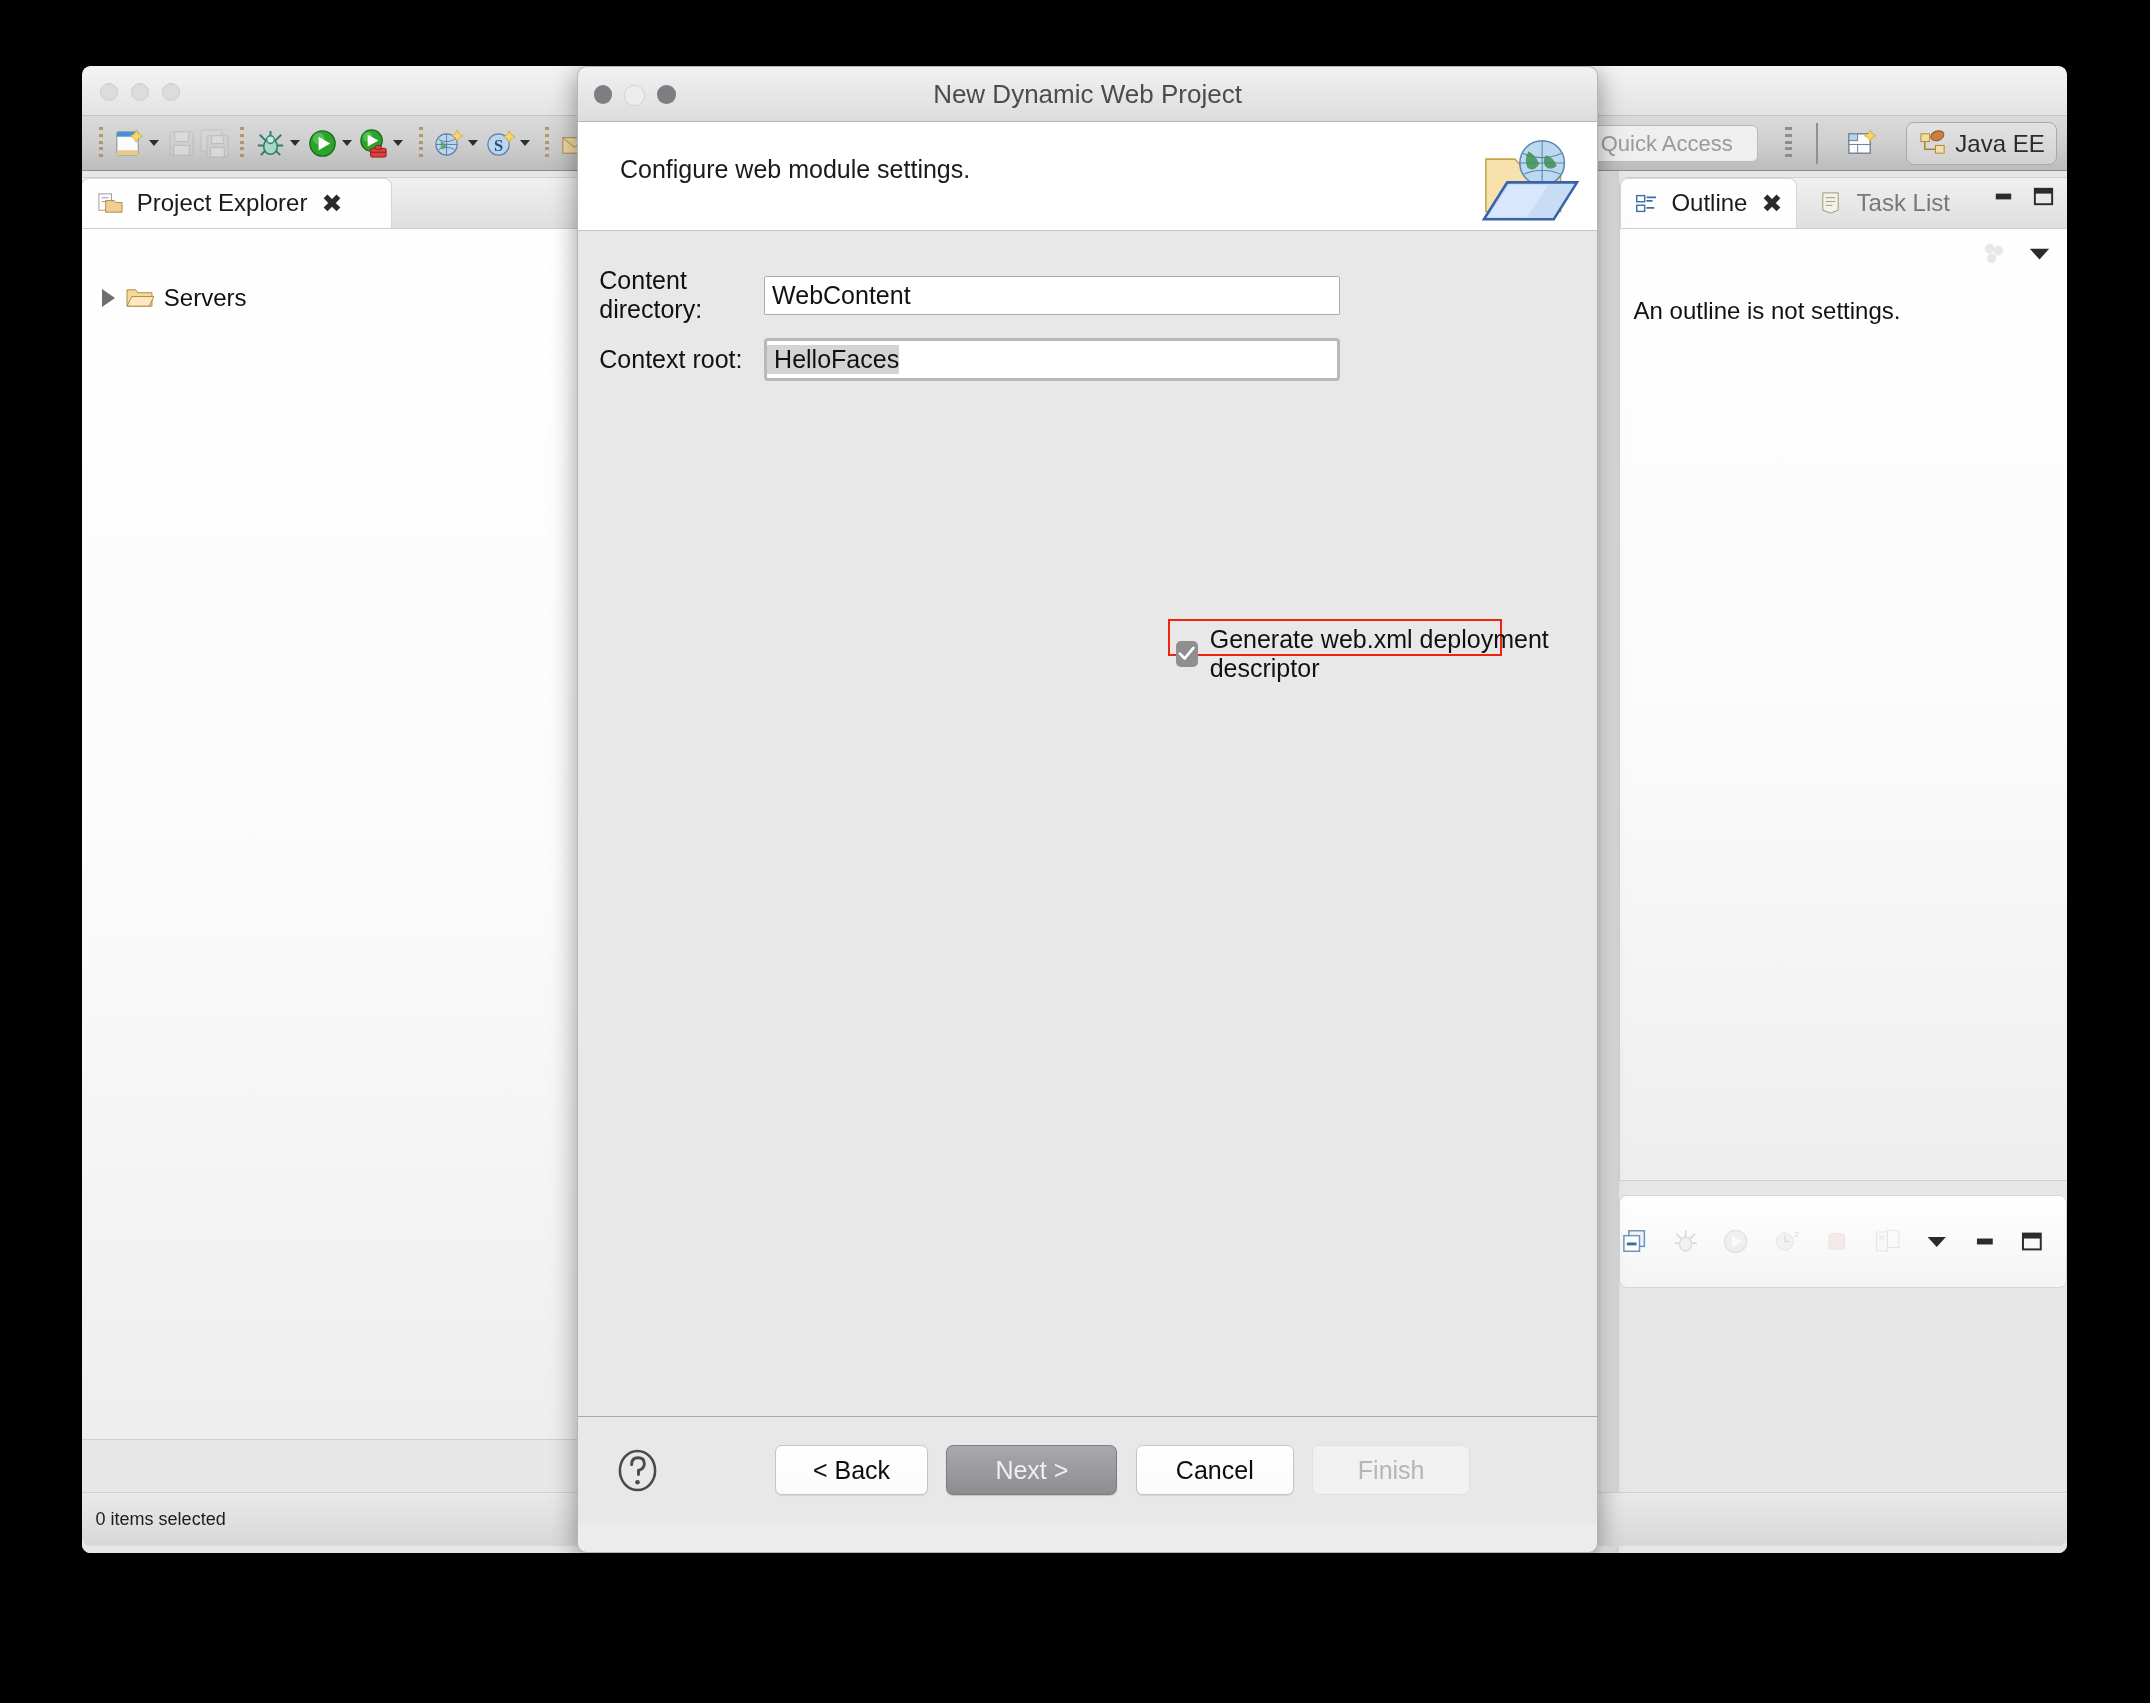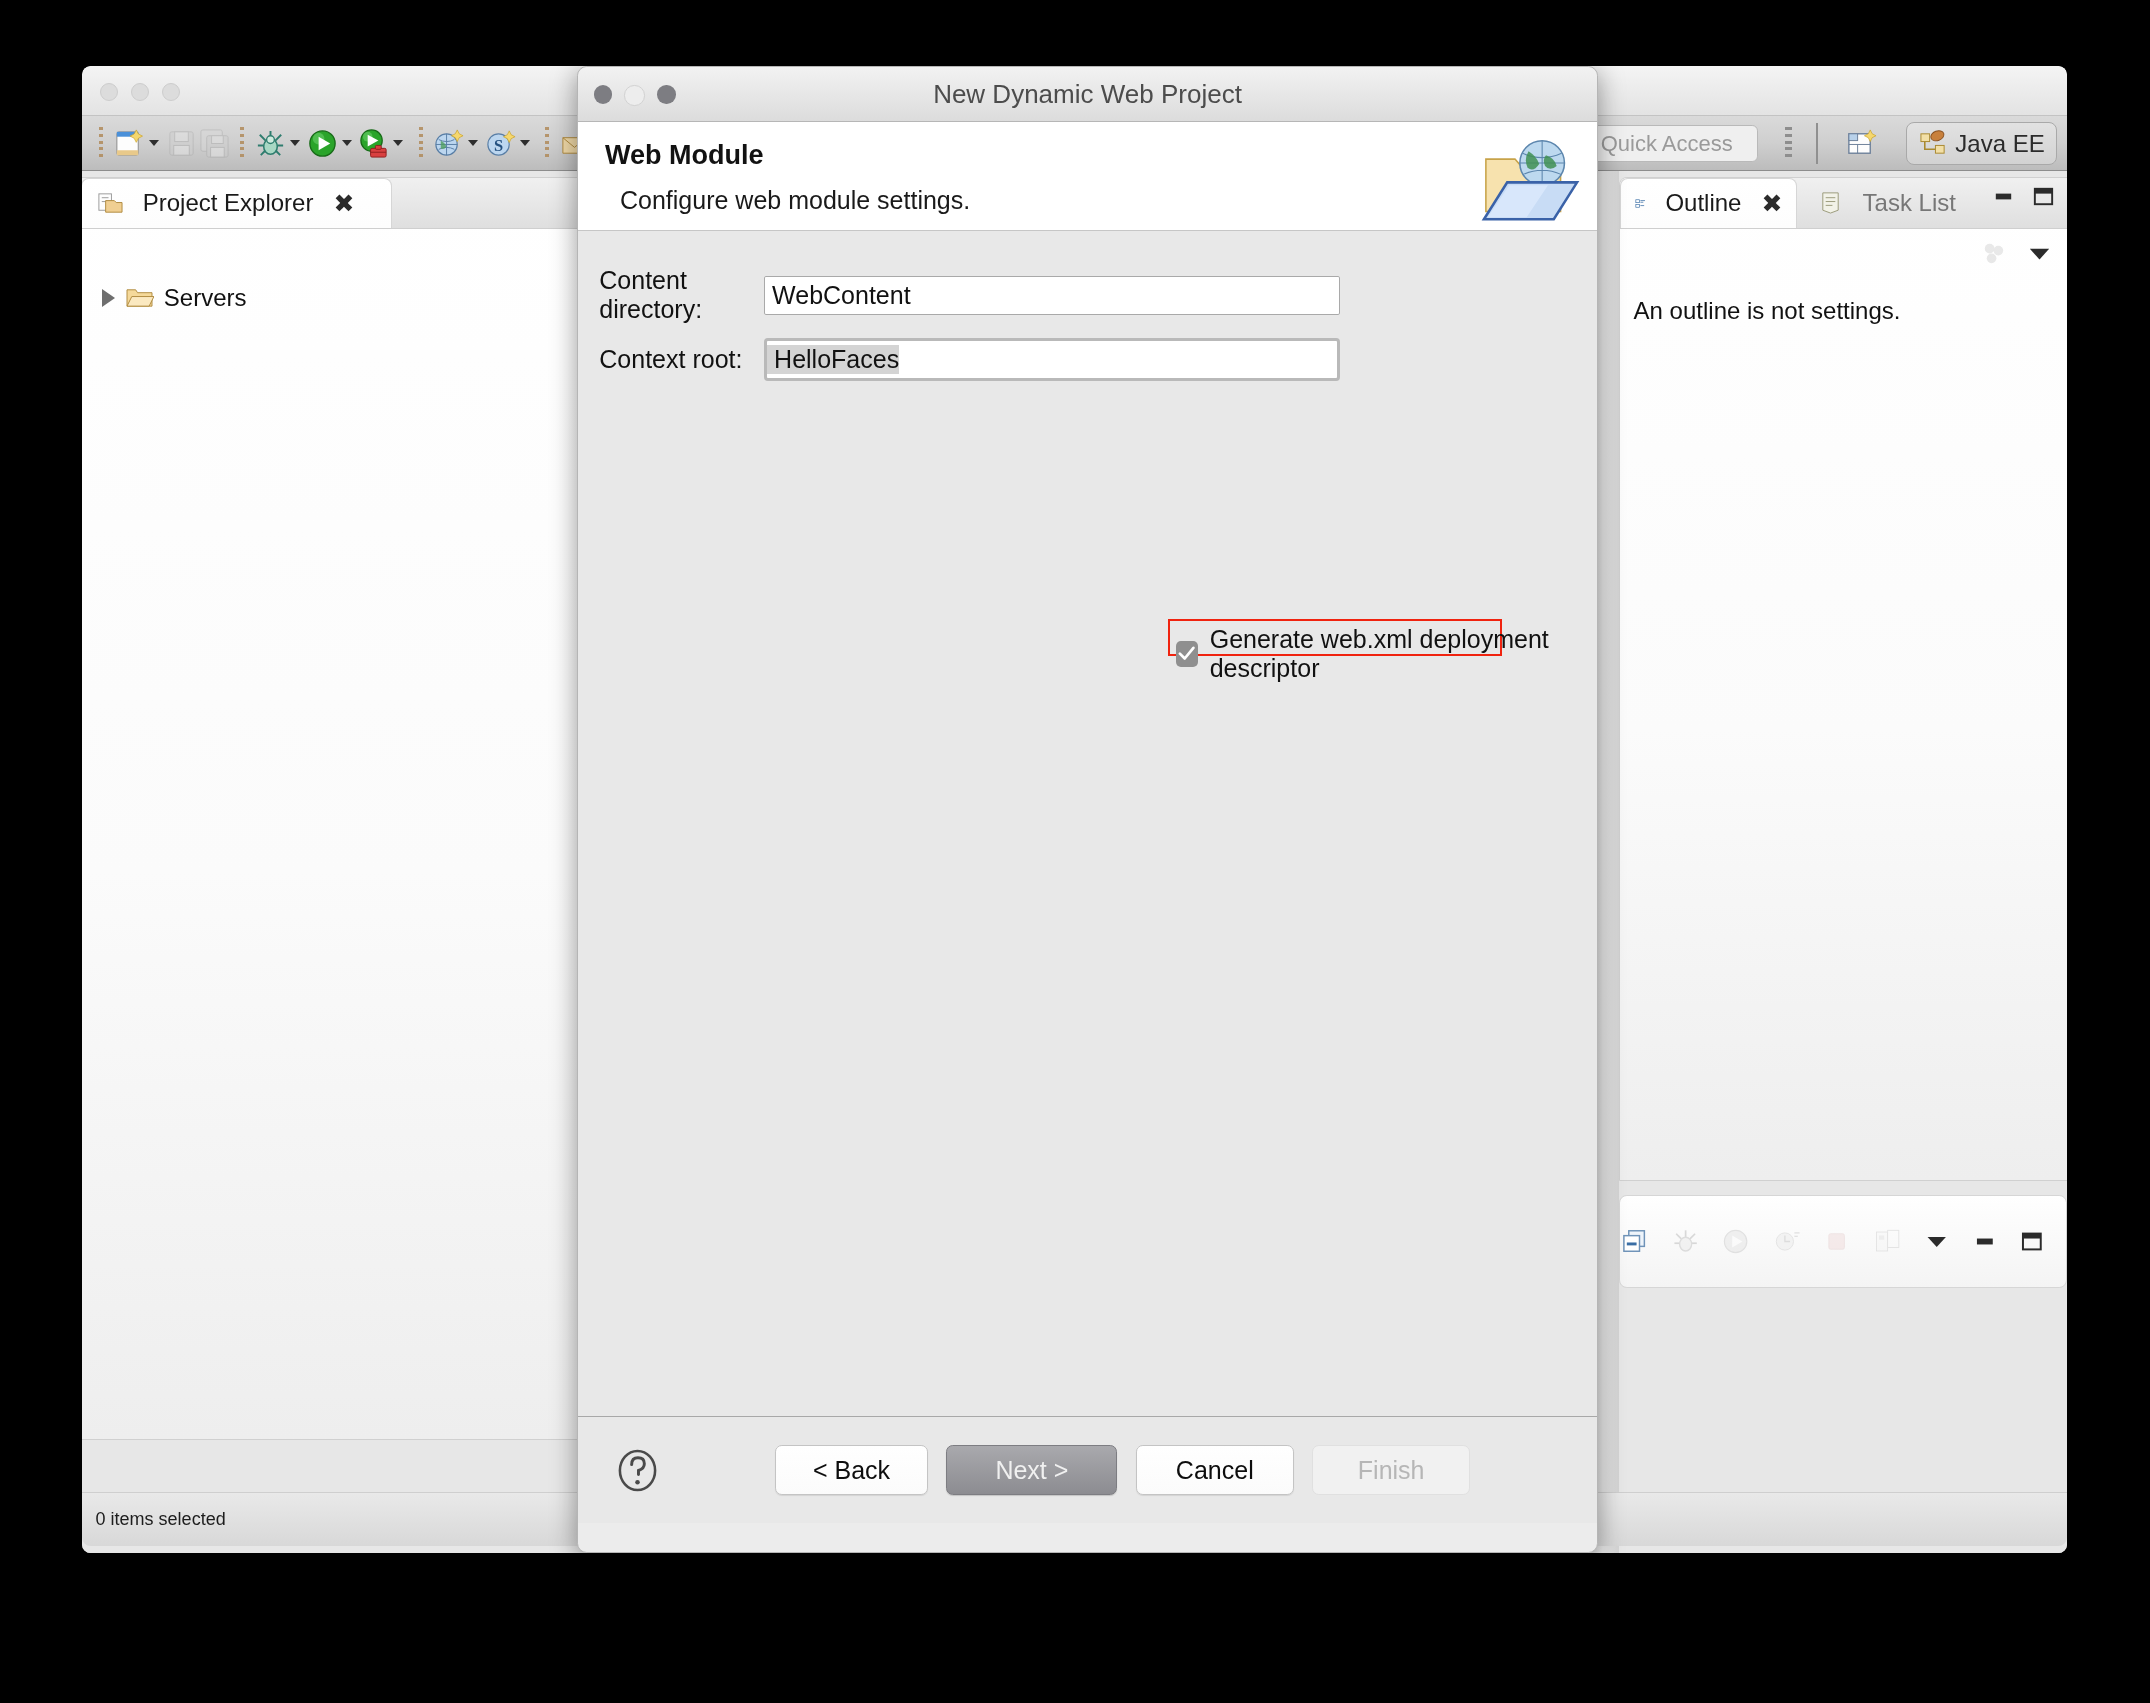--- a/index.html
+++ b/index.html
@@ -95,21 +95,21 @@
     border: 1px solid #d0d0d0;
     overflow: hidden;
   }
   .panel-tabs {
     position: relative; height: 50px;
     background: linear-gradient(to bottom, #f0f0f0, #dfdfdf);
     border-bottom: 1px solid #cfcfcf;
   }
   .tab {
     position: absolute; top: 0; height: 50px;
-    display: flex; align-items: center; gap: 20px;
+    display: flex; align-items: center; gap: 14px;
     padding: 0 13.6px; box-sizing: border-box;
     font-size: 24px; color: #1a1a1a;
   }
   .tab.active {
     background: linear-gradient(to bottom, #ffffff, #fdfdfd);
     border-radius: 7.8px 7.8px 0 0;
     border: 1px solid #d6d6d6; border-bottom: none;
   }
   .tab.inactive { color: #777; }
   .tab-close { font-size: 25px; color: #2b2b2b; line-height: 1; }
@@ -579,21 +579,20 @@
     <div class="dlg-titlebar">
       <div class="dlg-tl">
         <span class="c1"></span>
         <span class="c2"></span>
         <span class="c3"></span>
       </div>
       <div class="dlg-title">New Dynamic Web Project</div>
     </div>
 
     <div class="dlg-header">
-      <div class="dlg-head-title">Web Module</div>
       <div class="dlg-head-sub">Configure web module settings.</div>
       <svg style="position:absolute; right:13.6px; top:7.8px;" width="105" height="97" viewBox="0 0 108 100">
         <path d="M8 30 h30 l7 8 h40 v46 h-77 z" fill="#f7e2ae" stroke="#c8a349" stroke-width="1.6"></path>
         <circle cx="66" cy="34" r="23" fill="#bdd9ef" stroke="#5c86ad" stroke-width="1.6"></circle>
         <path d="M46 24 q20 9 40 0 M46 46 q20 -9 40 0 M66 11 v46 M43 34 h46" stroke="#5c86ad" fill="none" stroke-width="1.1"></path>
         <path d="M52 22 q8 5 11 13 q-6 9 -12 4 q-4 -9 1 -17 z" fill="#3f8f52" opacity=".85"></path>
         <path d="M70 26 q9 3 11 11 q-7 6 -12 0 q-3 -7 1 -11 z" fill="#3f8f52" opacity=".85"></path>
         <path d="M6 92 L30 54 h72 L78 92 z" fill="#c8dcf5" stroke="#3a62a8" stroke-width="2.6"></path>
         <path d="M10 90 L32 57 h40 L50 90 z" fill="#dbe9fb" opacity=".85"></path>
       </svg>

